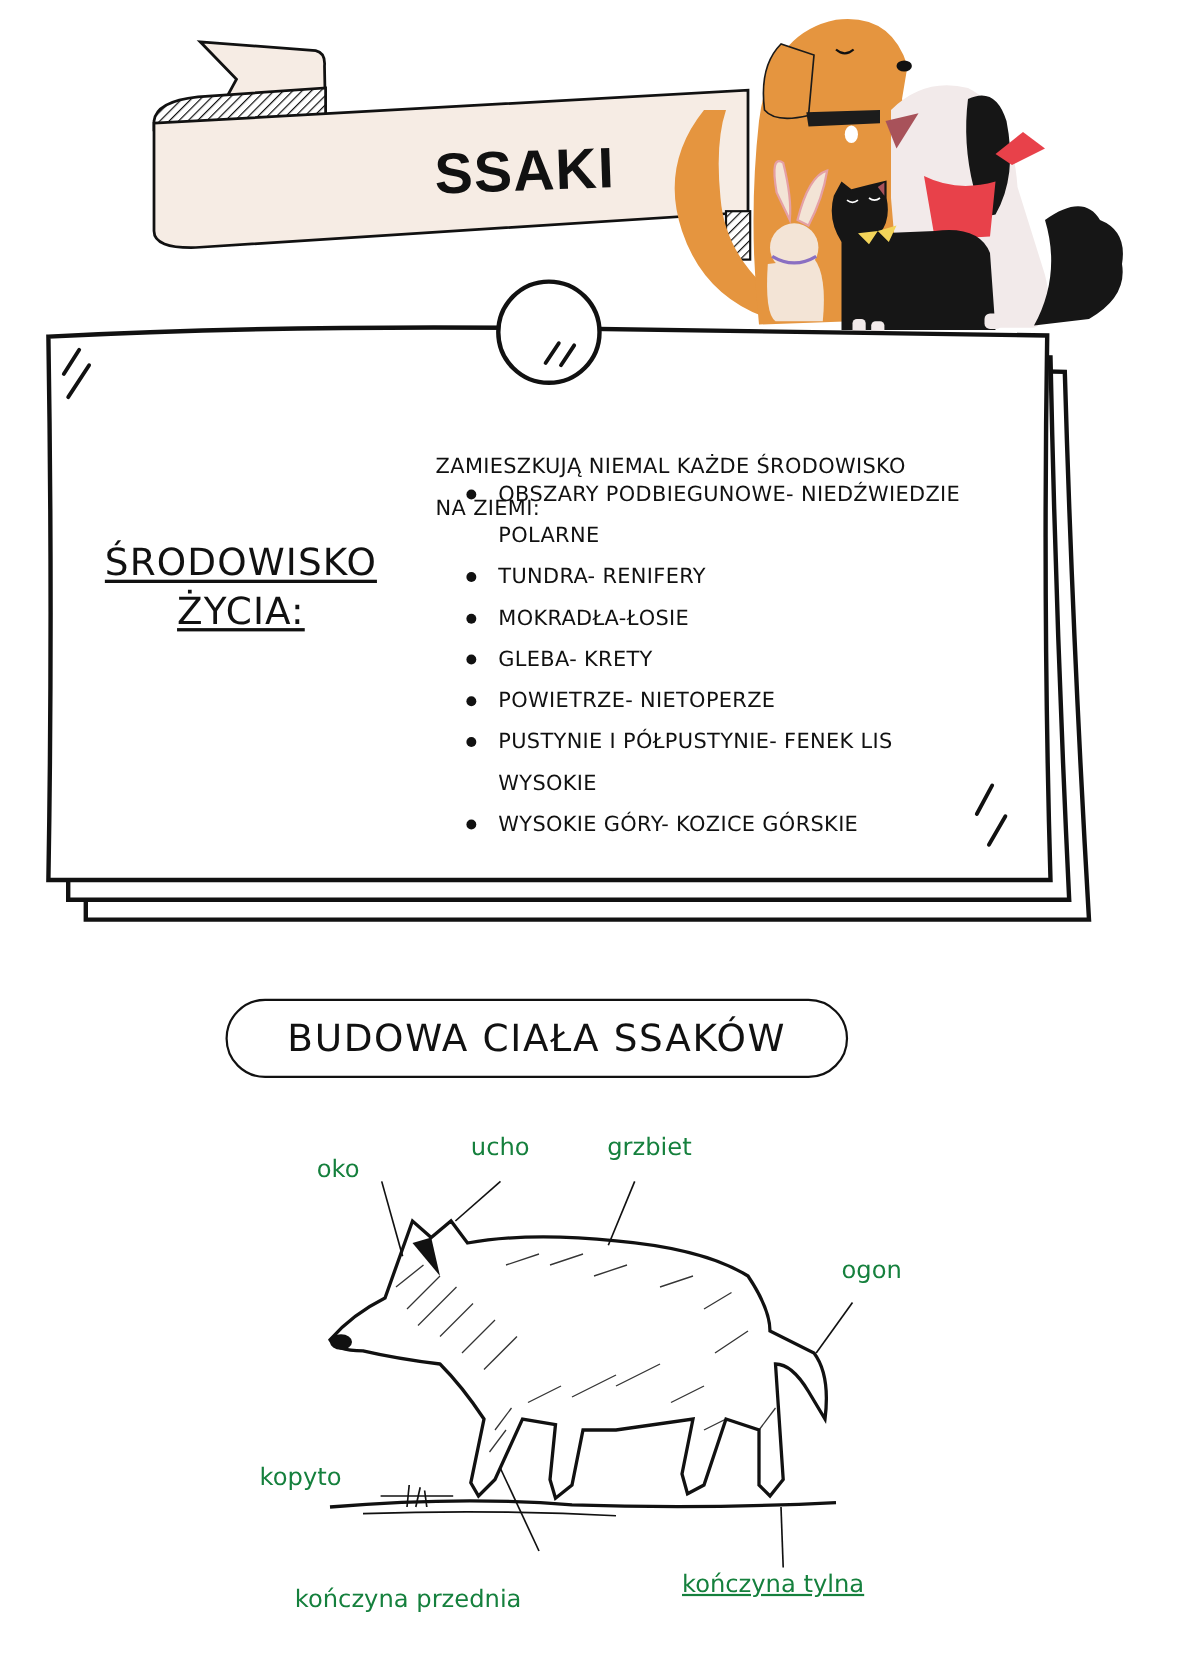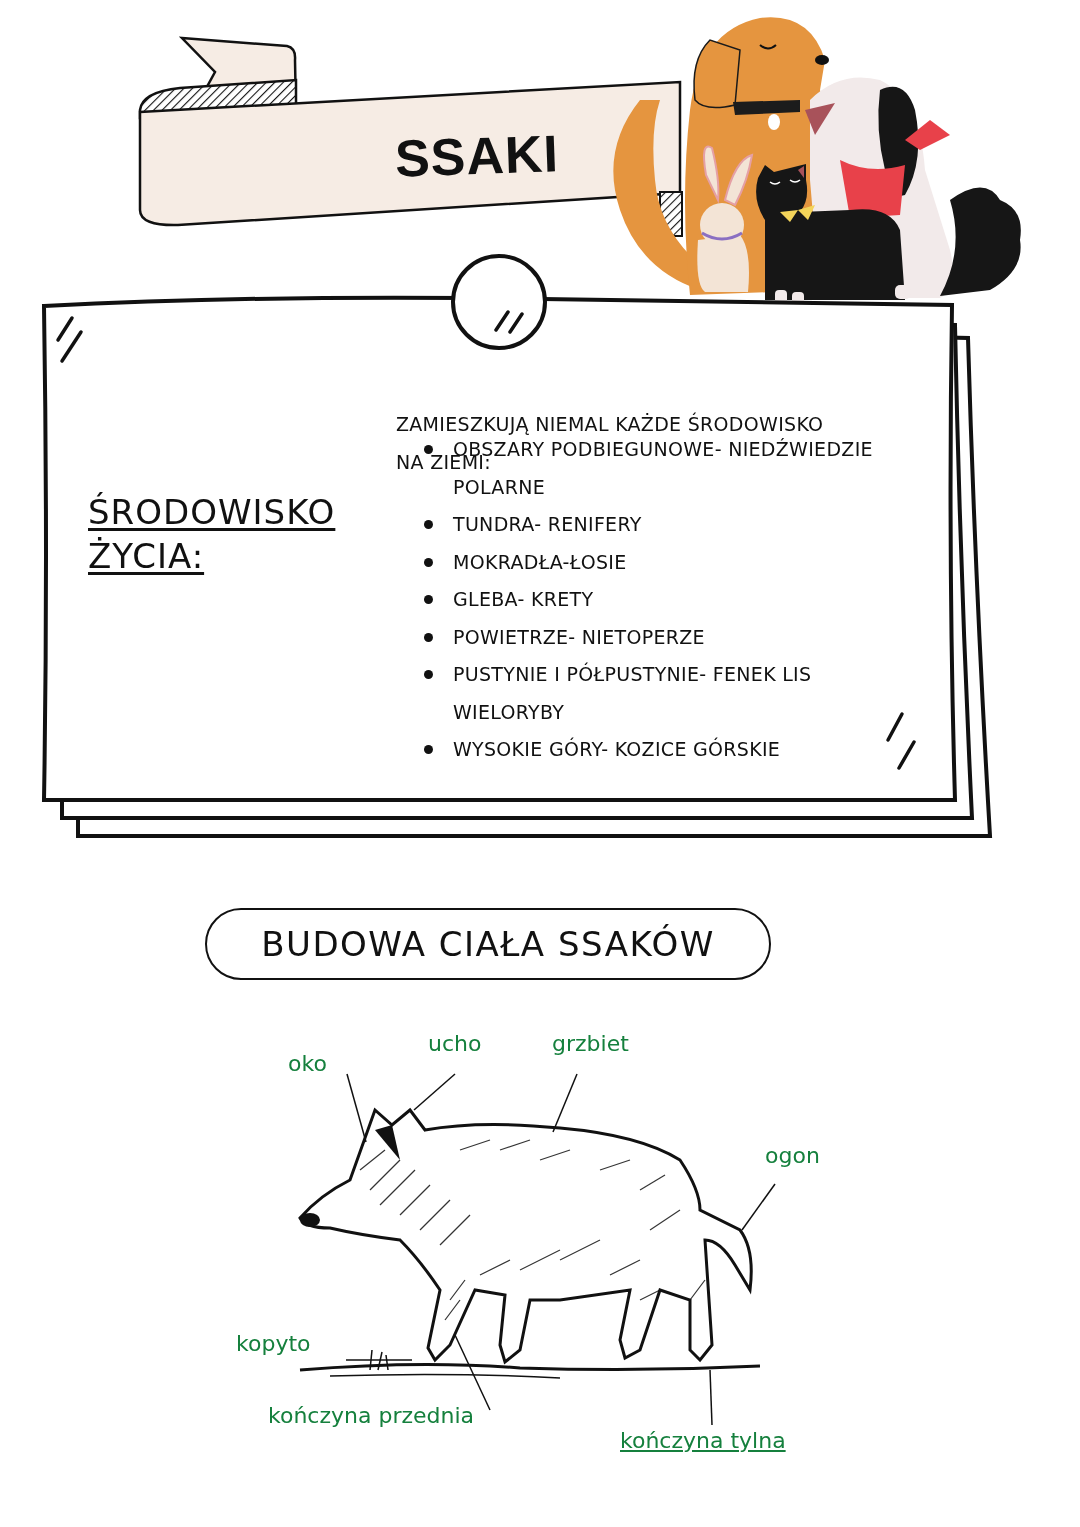--- a/index.html
+++ b/index.html
@@ -1,21 +1,21 @@
 <!DOCTYPE html>
 <html><head>
 <meta charset="utf-8">
 <style>
   html, body { margin:0; padding:0; background:#ffffff; }
   body { width:1080px; height:1527px; position:relative; overflow:hidden;
          font-family:"DejaVu Sans", sans-serif; color:#111; }
   svg { position:absolute; left:0; top:0; }
   .ribbon-title { position:absolute; left:395px; top:126px; font-family:"Liberation Sans", sans-serif;
     font-weight:bold; font-size:52px; letter-spacing:1px; transform:rotate(-2deg); color:#111; }
-  .card-heading { position:absolute; left:88px; top:490px; width:262px; 
+  .card-heading { position:absolute; left:88px; top:490px; width:262px; text-align:center;
     font-family:"DejaVu Sans", sans-serif; font-size:34px; line-height:44px; letter-spacing:1px; }
   .card-heading span { text-decoration:underline; text-decoration-thickness:3px; text-underline-offset:4px; display:inline-block; }
   .intro { position:absolute; left:396px; top:360px; width:520px; font-size:19px; line-height:37.5px; letter-spacing:0.3px;margin-top:46px; }
   .habitats { position:absolute; left:412px; top:421px; width:520px; margin:10px; padding:0; list-style:none; font-size:19px; line-height:37.5px; letter-spacing:0.3px; }
   .habitats li { position:relative; padding-left:31px; }
   .habitats li::before { content:""; position:absolute; left:2px; top:14px; width:9px; height:9px; border-radius:50%; background:#111; }
   .pill { position:absolute; left:205px; top:882px; width:566px; height:72px; border:2.5px solid #111; border-radius:38px;
     box-sizing:border-box; display:flex; align-items:center; justify-content:center; font-size:34px; letter-spacing:1.5px;margin-top:26px; }
   .label { position:absolute; font-family:"DejaVu Sans", sans-serif; font-size:22px; color:#15803d; line-height:1; }
 </style>
@@ -116,21 +116,21 @@
     <div>ZAMIESZKUJĄ NIEMAL KAŻDE ŚRODOWISKO</div>
     <div>NA ZIEMI:</div>
   </div>
 
   <ul class="habitats">
     <li><span> OBSZARY PODBIEGUNOWE- NIEDŹWIEDZIE</span><br><span>POLARNE</span></li>
     <li><span>TUNDRA- RENIFERY</span></li>
     <li><span>MOKRADŁA-ŁOSIE</span></li>
     <li><span>GLEBA- KRETY</span></li>
     <li><span>POWIETRZE- NIETOPERZE</span></li>
-    <li><span>PUSTYNIE I PÓŁPUSTYNIE- FENEK LIS</span><br><span>WIELORYBY</span></li>
+    <li><span>PUSTYNIE I PÓŁPUSTYNIE- FENEK LIS</span><br><span>WYSOKIE</span></li>
     <li><span>WYSOKIE GÓRY- KOZICE GÓRSKIE</span></li>
   </ul>
 </div>
 
 <div class="pill">BUDOWA CIAŁA SSAKÓW</div>
 
 <div>
   <svg width="1080" height="1527">
 
     <path d="M300 1370 Q420 1360 520 1368 Q640 1372 760 1366" fill="none" stroke="#111" stroke-width="3"></path>
@@ -178,15 +178,15 @@
       <line x1="490" y1="1410" x2="455" y2="1335"></line>
       <line x1="712" y1="1425" x2="710" y2="1370"></line>
     </g>
   </svg>
 
   <div class="label" style="left:288px; top:1053px;">oko</div>
   <div class="label" style="left:428px; top:1033px;">ucho</div>
   <div class="label" style="left:552px; top:1033px;">grzbiet</div>
   <div class="label" style="left:728px; top:1145px;margin-left:37px;">ogon</div>
   <div class="label" style="left:236px; top:1333px;">kopyto</div>
-  <div class="label" style="left:268px; top:1405px;">kończyna przednia</div>
+  <div class="label" style="left:268px; top:1444px;">kończyna przednia</div>
   <div class="label" style="left:620px; top:1430px;text-decoration:underline;">kończyna tylna</div>
 </div>
 
 </body></html>

